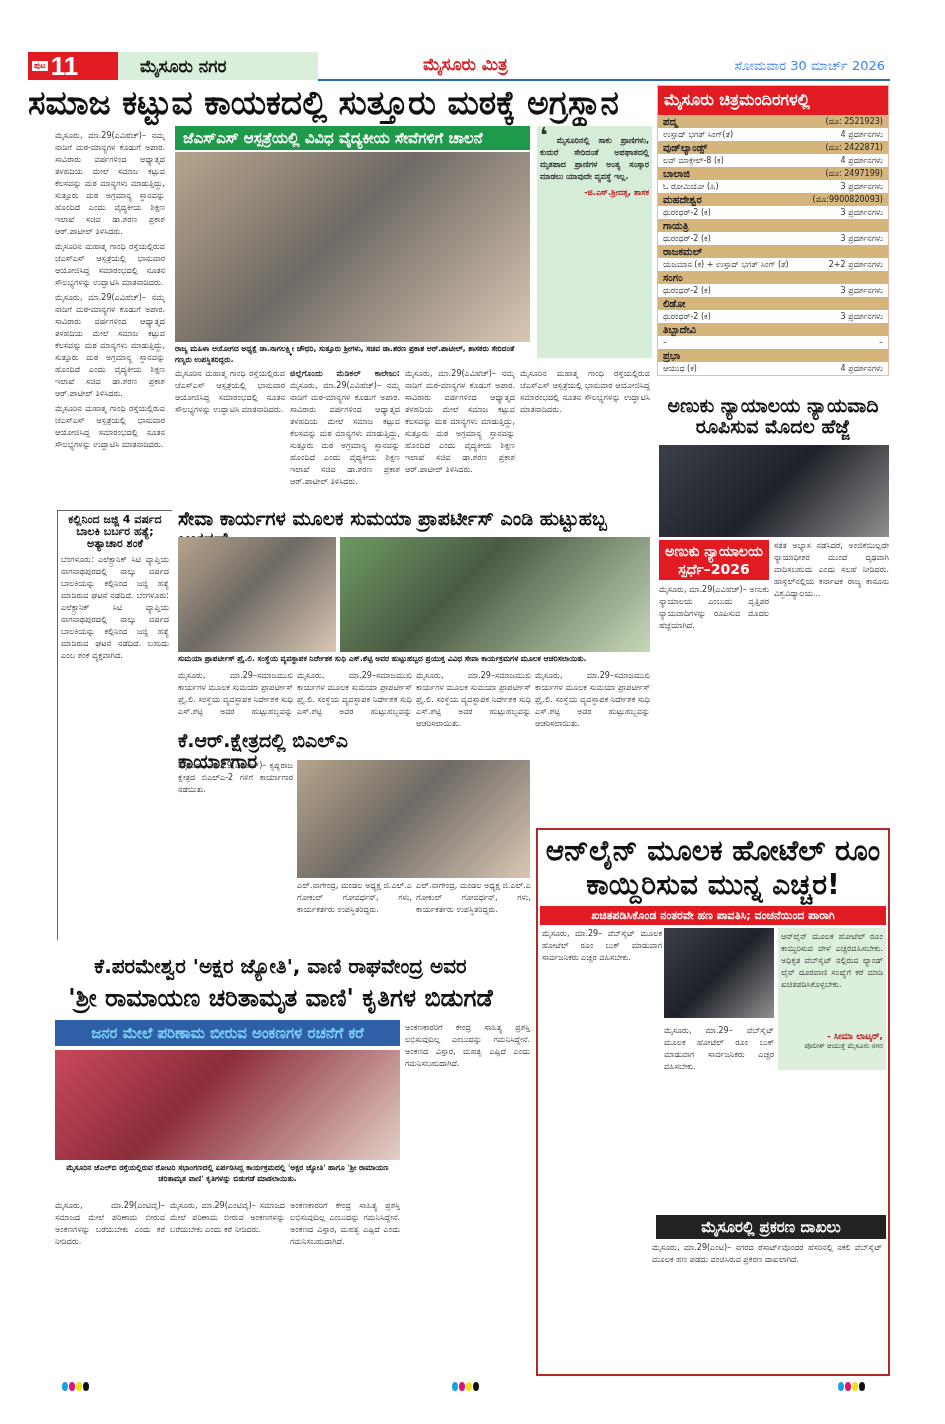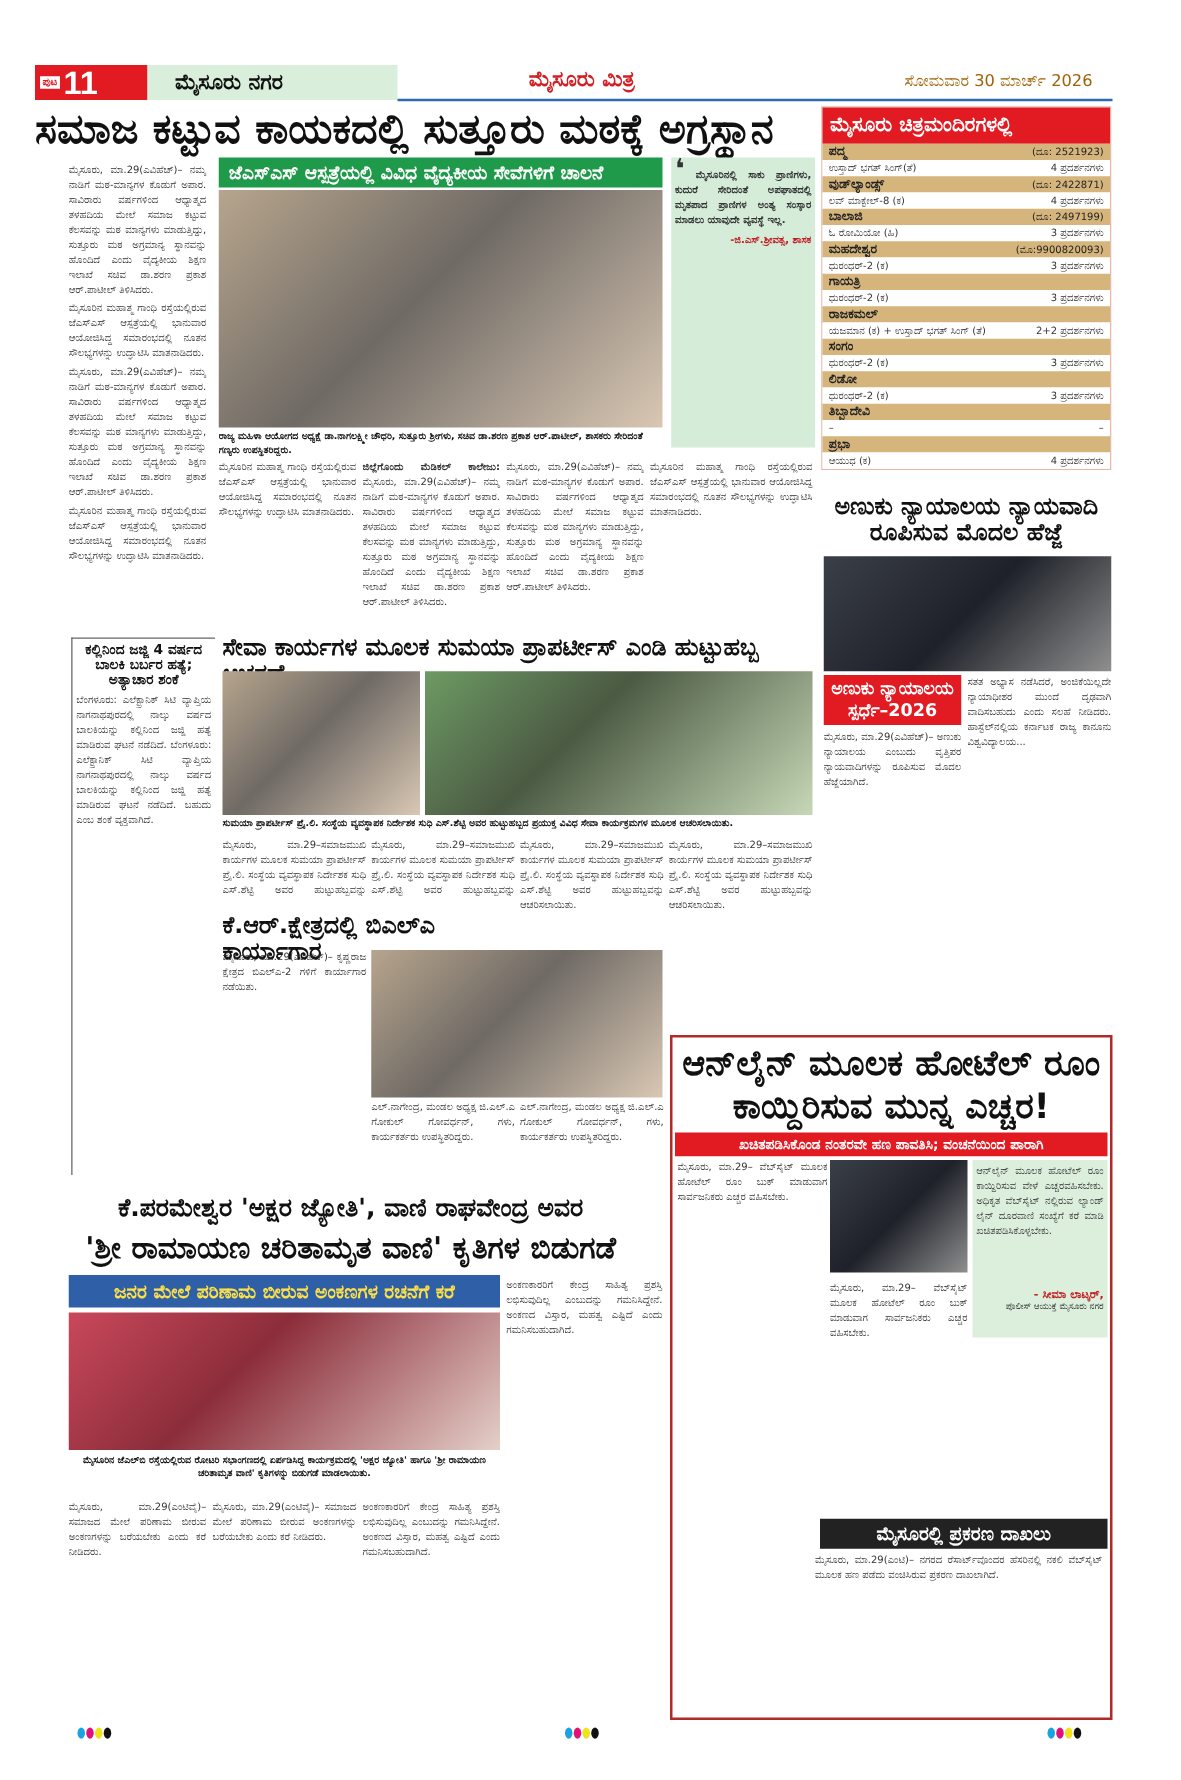--- a/index.html
+++ b/index.html
@@ -4,31 +4,31 @@
 <style>
   * { box-sizing: border-box; margin: 0; padding: 0; }
   body { width: 945px; height: 1424px; background: #fff; font-family: "DejaVu Sans", sans-serif; color: #222; position: relative; overflow: hidden; }
   .abs { position: absolute; }
   .masthead { left: 28px; top: 52px; width: 862px; height: 28px; }
   .page-badge { position: absolute; left: 0; top: 0; width: 90px; height: 28px; background: #e21b23; color: #fff; font-weight: bold; display: flex; align-items: center; padding-left: 4px; }
   .page-badge .lbl { font-size: 8px; background: #fff; color: #e21b23; padding: 0 2px; margin-right: 3px; }
   .page-badge .num { font-size: 26px; line-height: 28px; font-family: "Liberation Sans", sans-serif; }
   .section-name { position: absolute; left: 90px; top: 0; width: 200px; height: 28px; background: #d9efdc; font-size: 17px; font-weight: bold; line-height: 28px; padding-left: 22px; color: #111; }
   .paper-name { position: absolute; left: 395px; top: 2px; font-size: 17px; font-weight: bold; color: #d21f24; }
-  .date { position: absolute; right: 16px; top: 6px; font-size: 13px; color: #a16207; }
+  .date { position: absolute; right: 5px; top: 6px; font-size: 13px; color: #3b82f6; }
   .mast-rule { position: absolute; left: 290px; top: 27px; width: 572px; height: 2px; background: #2b6cb0; }
   .headline { font-weight: bold; color: #111; line-height: 1.1; }
   .h-main { left: 28px; top: 85px; width: 625px; font-size: 33px; }
   .text-col { font-size: 8px; line-height: 12px; color: #333; text-align: justify; }
   .photo { background: linear-gradient(135deg, #b7a58d 0%, #6f6a65 45%, #d9c7b3 100%); }
   .photo.green { background: linear-gradient(135deg, #6d9a63 0%, #4b5a43 40%, #c7d8b7 100%); }
   .photo.dark { background: linear-gradient(135deg, #3b3f48 0%, #1e2129 50%, #8f8f8f 100%); }
   .photo.red { background: linear-gradient(135deg, #c9485a 0%, #8c2d3b 40%, #e4d0c8 100%); }
   .banner-green { background: #1f9a4a; color: #fff; font-weight: bold; font-size: 15px; padding: 3px 8px; }
-  .banner-blue { background: #2e5fa7; color: #fde047; font-weight: bold; font-size: 15px; padding: 4px 8px; text-align: center; }
+  .banner-blue { background: #2e5fa7; color: #7dd3fc; font-weight: bold; font-size: 15px; padding: 4px 8px; text-align: center; }
   .banner-red { background: #e21b23; color: #fff; font-weight: bold; }
   .caption { font-size: 7.5px; color: #111; font-weight: bold; line-height: 11px; }
   .cinema { left: 657px; top: 85px; width: 232px; border: 1px solid #e8b8a8; }
   .cinema .title { background: #e21b23; color: #fff; font-weight: bold; font-size: 16px; padding: 4px 6px; height: 29px; }
   .cin-theatre { background: #d5b57c; display: flex; justify-content: space-between; padding: 1px 5px; font-size: 10px; font-weight: bold; color: #222; height: 13px; line-height: 12px; }
   .cin-theatre .ph { font-size: 8px; font-weight: normal; }
   .cin-show { background: #fff; display: flex; justify-content: space-between; padding: 1px 5px; font-size: 8px; color: #333; height: 13px; line-height: 11px; }
   .dot { display: inline-block; width: 6px; height: 9px; border-radius: 50%; margin-right: 1px; }
   .hotel-box { left: 536px; top: 828px; width: 354px; height: 548px; border: 2px solid #b02a2a; }
   .hotel-head { font-size: 28px; font-weight: bold; text-align: center; color: #111; line-height: 34px; padding-top: 4px; }

